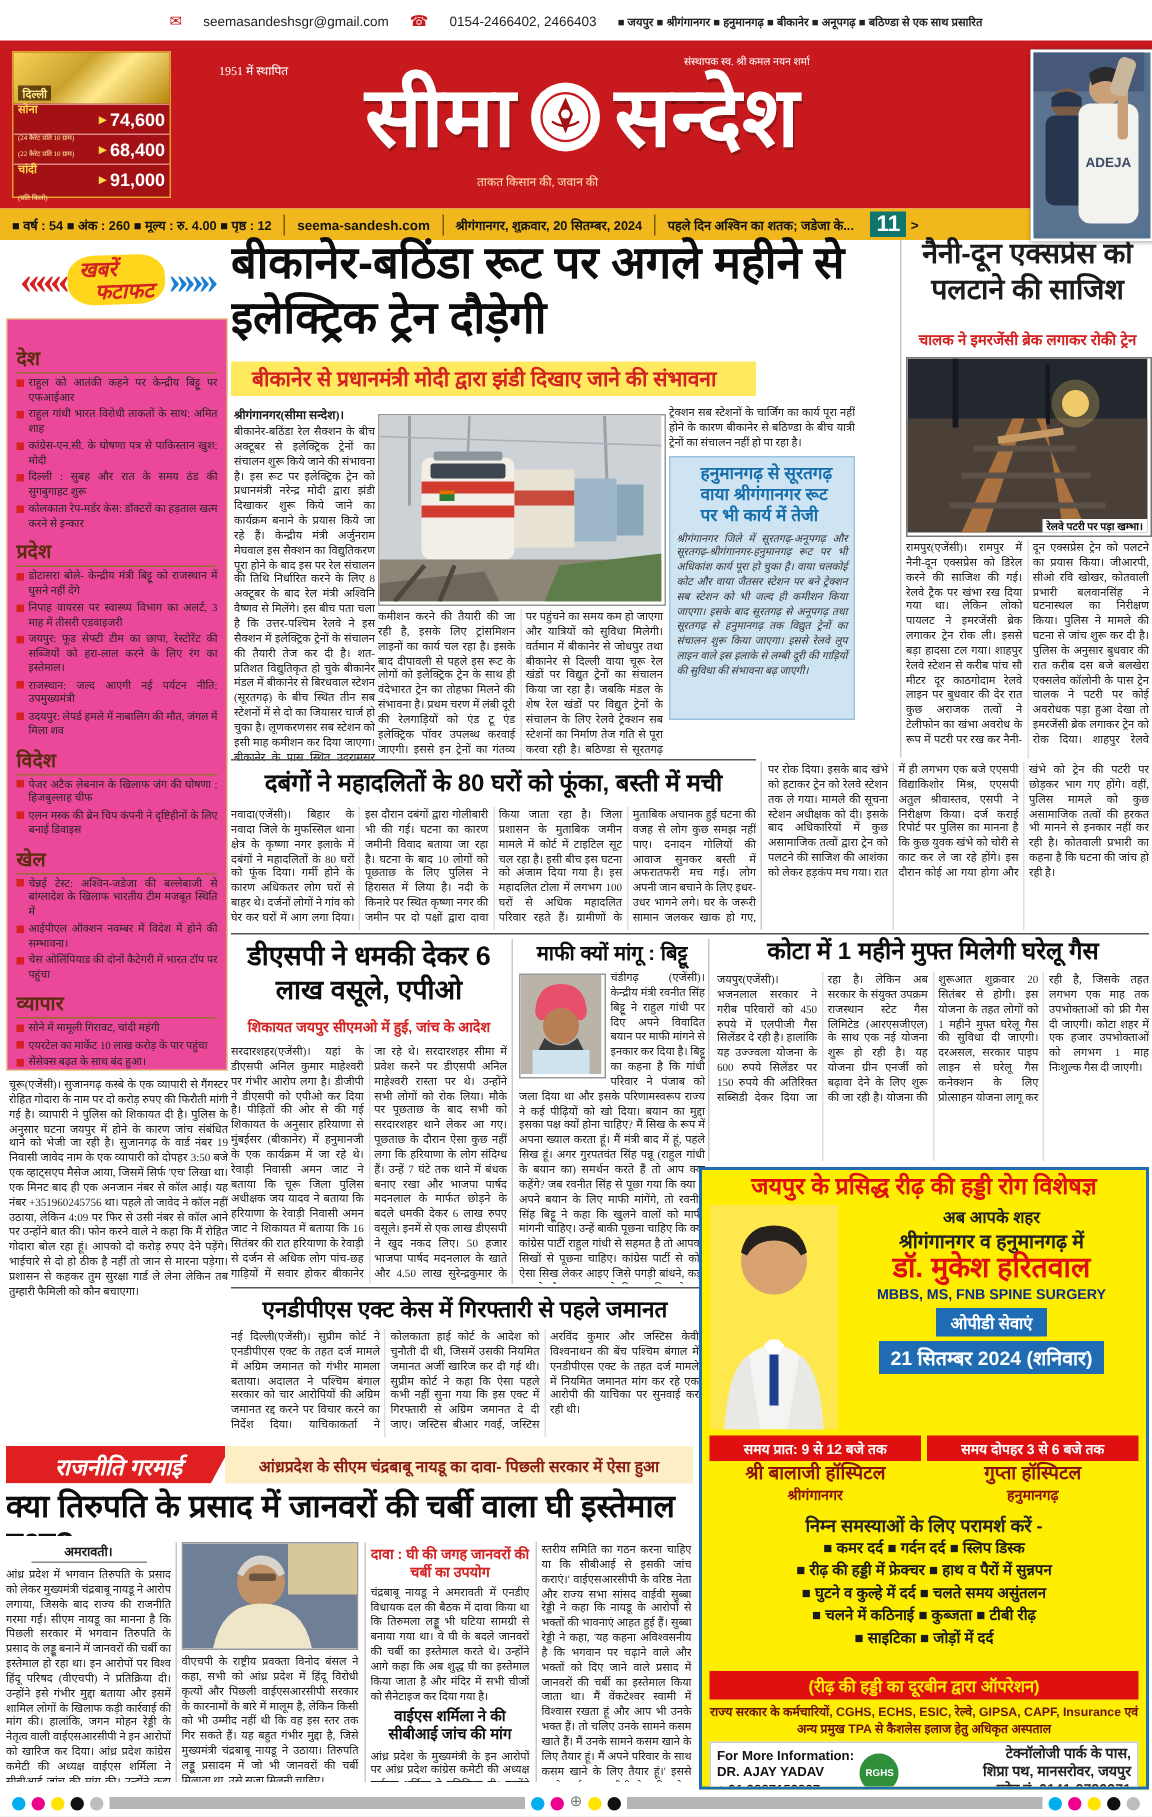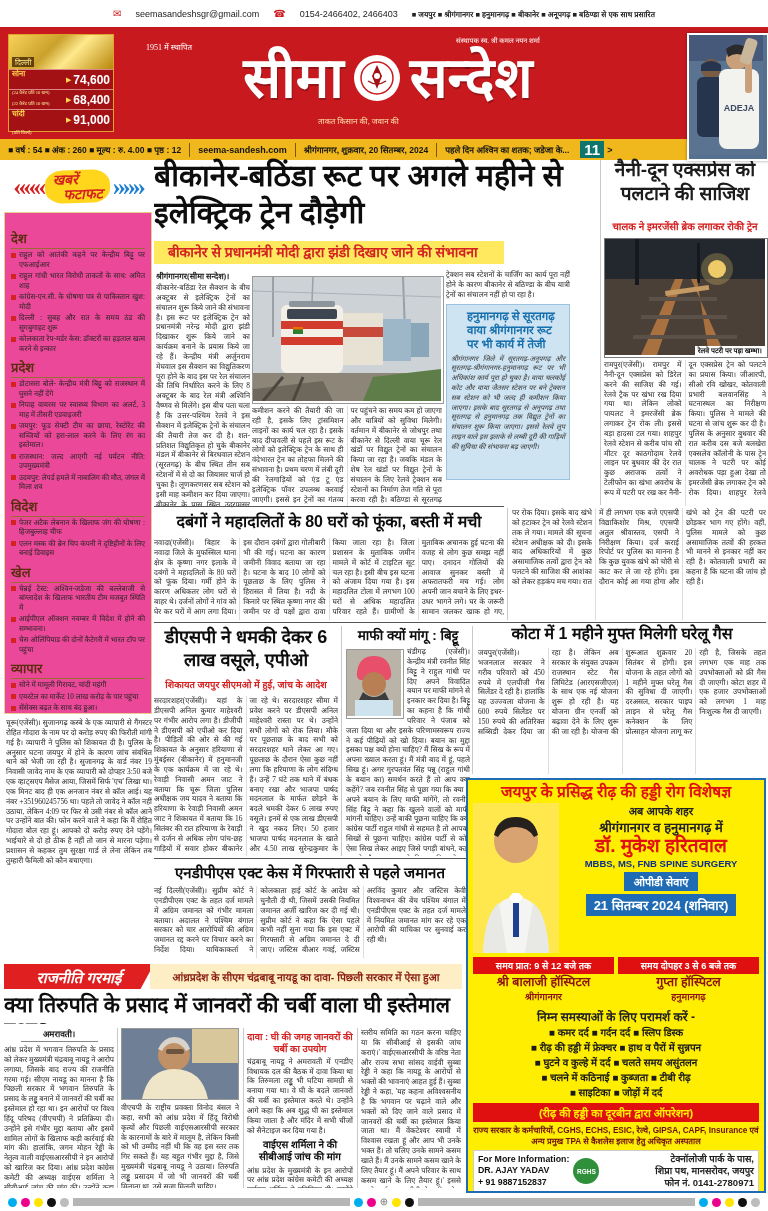--- a/index.html
+++ b/index.html
@@ -18,21 +18,21 @@
 
   
   .topstrip{left:0;top:0;width:768px;height:27px;display:flex;align-items:center;justify-content:center;
             gap:14px;font-size:9px;color:#222;font-family:"Liberation Sans",sans-serif}
   .topstrip .ic{color:#c81a1e;font-size:10px}
 
   
   .masthead{left:0;top:27px;width:768px;height:112px;background:#c81a1e}
   .goldbox{position:absolute;left:8px;top:7px;width:104px;height:96px;background:#a31114;border:1px solid #e0a22b;color:#ffd84d}
   .goldbars{height:34px;background:linear-gradient(135deg,#f7d358 0%,#caa12c 40%,#ffe98c 60%,#b8860b 100%);position:relative}
-  .goldcity{position:absolute;left:3px;bottom:2px;background:rgba(60,30,0,.75);color:#ffe98c;font-size:7.5px;padding:0 3px;font-weight:normal}
+  .goldcity{position:absolute;left:3px;bottom:2px;background:rgba(60,30,0,.75);color:#ffe98c;font-size:7.5px;padding:0 3px;font-weight:bold}
   .grow{display:flex;align-items:center;border-top:1px solid #d88;padding:1px 3px;height:17px}
   .grow .gl{flex:1}
   .grow .glab{font-size:7.5px;font-weight:bold;line-height:1}
   .grow .gsub{font-size:4.6px;color:#ffec9e;line-height:1.1}
   .grow .arr{color:#ffd84d;font-size:7px;margin-right:2px}
   .grow .gval{color:#fff;font-weight:bold;font-size:12px;font-family:"Liberation Sans",sans-serif}
   .estd{position:absolute;left:146px;top:14px;color:#fff;font-size:8px}
   .founder{position:absolute;left:456px;top:9px;color:#fff;font-size:7px}
   .mtitle{position:absolute;left:118px;top:18px;width:540px;height:66px;display:flex;align-items:center;justify-content:center;gap:10px}
   .mtitle .word{color:#fff;font-size:56px;font-weight:bold;font-family:"Liberation Sans",sans-serif;line-height:1;text-shadow:1px 2px 0 rgba(0,0,0,.25)}
@@ -91,21 +91,21 @@
   .ad .opd{display:inline-block;background:#1f6cb5;color:#fff;font-weight:bold;font-size:11px;padding:2px 10px}
   .ad .date{display:inline-block;background:#1f6cb5;color:#fff;font-weight:bold;font-size:13px;padding:2px 8px;margin-top:3px}
   .adtimes{display:flex;gap:4px;margin-top:4px}
   .adtimes .tb{flex:1;background:#e01010;color:#fff;font-weight:bold;font-size:9.3px;text-align:center;padding:2px 0}
   .adhosp{display:flex;gap:4px;text-align:center;margin-top:2px}
   .adhosp .hb{flex:1}
   .adhosp .hn{color:#8c1212;font-weight:bold;font-size:12.5px;line-height:1.1}
   .adhosp .hc{color:#8c1212;font-weight:bold;font-size:9.5px}
   .ad .consult{font-weight:bold;font-size:12px;color:#222;text-align:center;margin-top:5px}
   .ad .plist{font-size:10px;color:#1a1a1a;text-align:center;line-height:1.5;font-weight:bold}
-  .ad .opbar{background:#e01010;color:#ffee00;font-weight:bold;font-size:11px;text-align:center;padding:2px 0;margin-top:3px}
+  .ad .opbar{background:#e01010;color:#ffee00;font-weight:bold;font-size:11px;text-align:center;padding:2px 0;margin-top:14px}
   .ad .cash{color:#6d1010;font-weight:bold;font-size:8.2px;text-align:center;line-height:1.35;margin-top:3px}
   .adfoot{display:flex;gap:4px;background:#fff;border:1px solid #ccc;margin-top:3px;padding:2px 4px;align-items:center}
   .adfoot .fi{font-size:8.8px;font-weight:bold;color:#111;line-height:1.3}
   .adfoot .addr{flex:1;text-align:right;font-weight:bold;color:#222;font-size:9.5px;line-height:1.3}
   .rghs{width:26px;height:26px;border-radius:50%;background:#2f8f3b;color:#fff;font-size:6.5px;font-weight:bold;display:flex;align-items:center;justify-content:center;flex:0 0 auto}
 
   
   .kicker{left:4px;top:964px;width:150px;height:25px;background:#e02020;color:#fff;display:flex;align-items:center;justify-content:center;
           font-weight:bold;font-style:italic;font-size:15px;font-family:"Liberation Sans",sans-serif;
           clip-path:polygon(0 0,100% 0,91% 100%,0 100%)}

